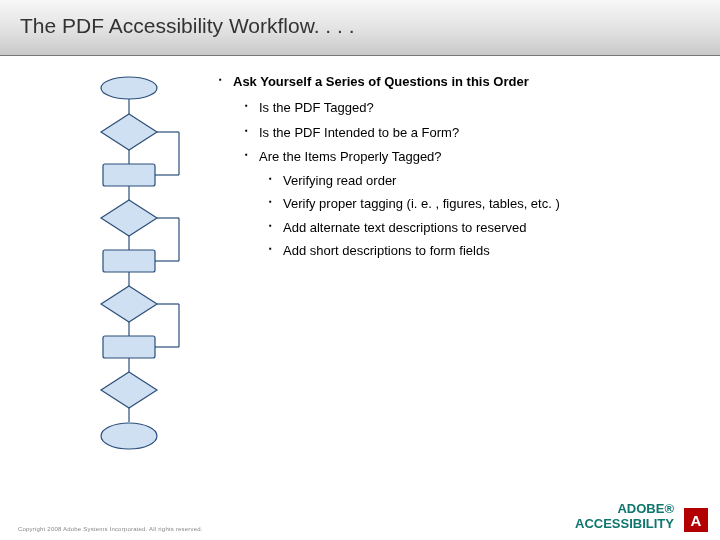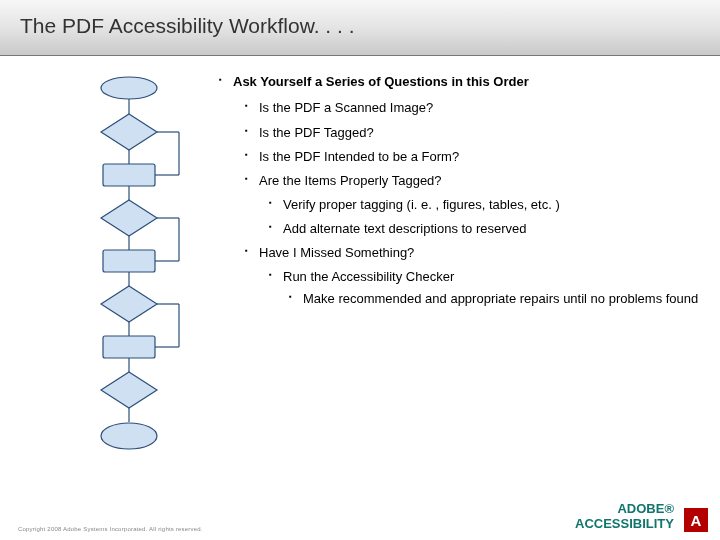--- a/index.html
+++ b/index.html
@@ -85,39 +85,29 @@
           <line x1="120" y1="273" x2="96" y2="273" stroke="#2b4f7a"></line>
         </g>
       </svg>
     </div>
 
     <div class="text-col">
       <ul class="lvl0">
         <li>
           <span class="hd">Ask Yourself a Series of Questions in this Order</span>
           <ul class="lvl1">
-            <li><span>Is the PDF a Scanned Image?</span></li>
             <li><span>Is the PDF Tagged?</span></li>
             <li><span>Is the PDF Intended to be a Form?</span></li>
             <li>
               <span>Are the Items Properly Tagged?</span>
               <ul class="lvl2">
+                <li><span>Verifying read order</span></li>
                 <li><span>Verify proper tagging (i. e. , figures, tables, etc. )</span></li>
                 <li><span>Add alternate text descriptions to reserved</span></li>
-              </ul>
-            </li>
-            <li>
-              <span>Have I Missed Something?</span>
-              <ul class="lvl2">
-                <li>
-                  <span>Run the Accessibility Checker</span>
-                  <ul class="lvl3">
-                    <li><span>Make recommended and appropriate repairs until no problems found</span></li>
-                  </ul>
-                </li>
+                <li><span>Add short descriptions to form fields</span></li>
               </ul>
             </li>
           </ul>
         </li>
       </ul>
     </div>
 
   </div>
 
   <div class="footer">

